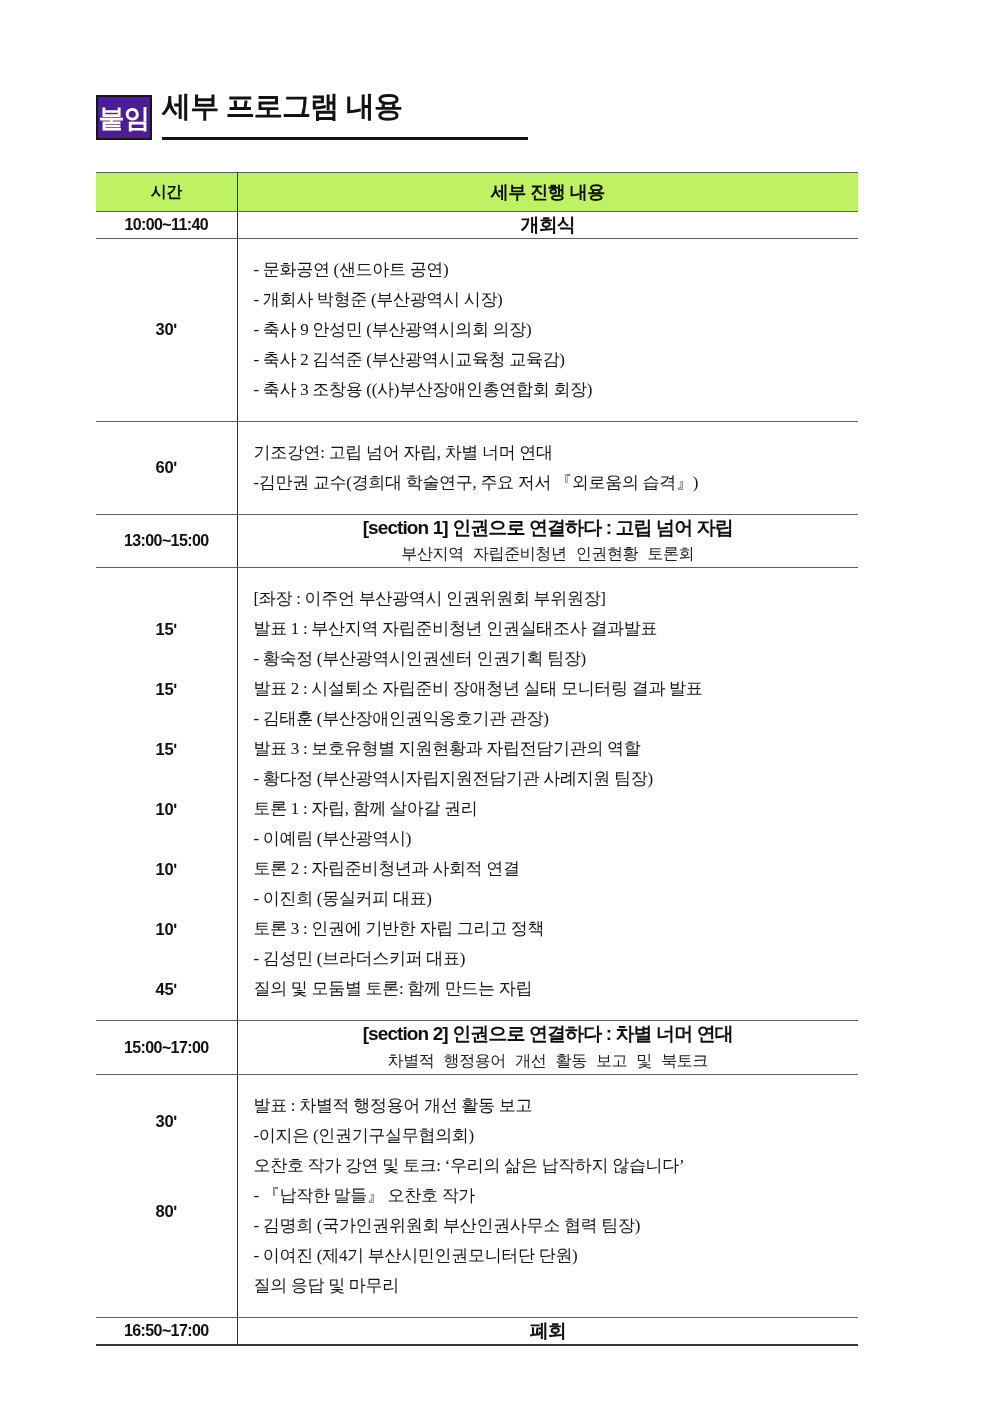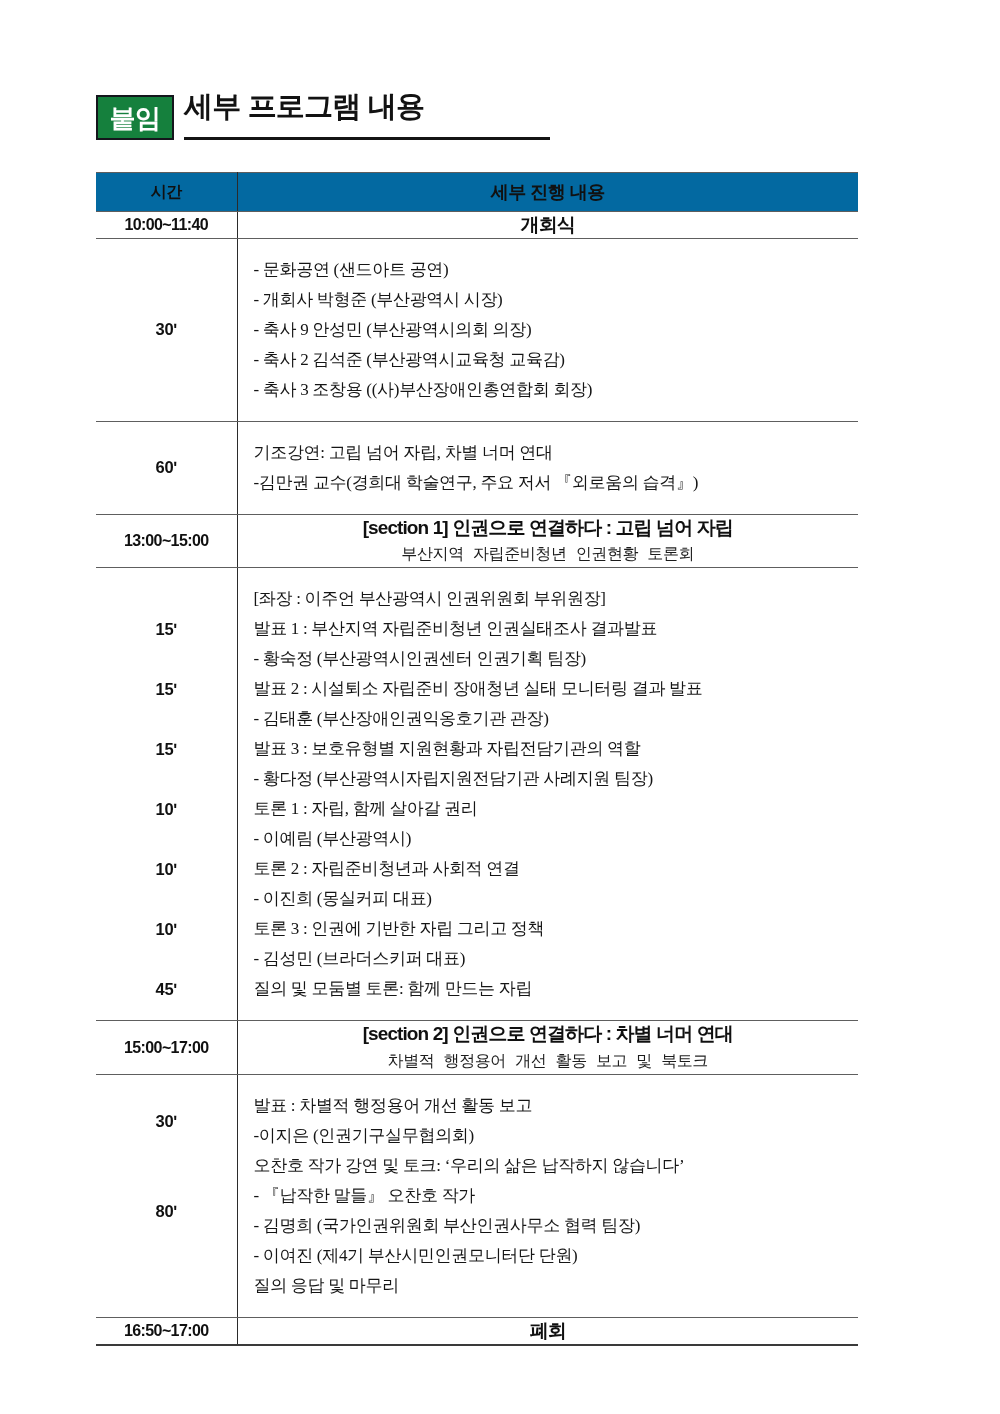--- a/index.html
+++ b/index.html
@@ -28,24 +28,24 @@
     left: 96px;
     top: 95px;
     display: flex;
     align-items: flex-end;
     width: 768px;
   }
   .badge {
     display: inline-flex;
     align-items: center;
     justify-content: center;
-    width: 78px;
+    width: 56px;
     height: 45px;
     box-sizing: border-box;
-    background: #15803d;
+    background: #4c1d95;
     border: 2px solid #14161c;
     color: #ffffff;
     font-family: "Liberation Sans", "DejaVu Sans", sans-serif;
     font-weight: 700;
     font-size: 26px;
     letter-spacing: -0.5px;
     line-height: 1;
     flex: 0 0 auto;
   }
   .title-wrap {
@@ -88,21 +88,21 @@
     border-bottom: 1.6px solid #5e5e5e;
     padding: 0;
     vertical-align: middle;
   }
   .sched-table td.time,
   .sched-table th.time {
     border-right: 1.8px solid #2b2b2b;
   }
 
   thead th {
-    background: #0369a1;
+    background: #bef264;
     border-top: 3px solid #3a3a3a;
     border-bottom: 1.8px solid #6a6a6a;
     height: 38px;
     font-family: "Liberation Sans", "DejaVu Sans", sans-serif;
     font-weight: 700;
     font-size: 18px;
     letter-spacing: -0.5px;
     text-align: center;
     color: #111;
   }

